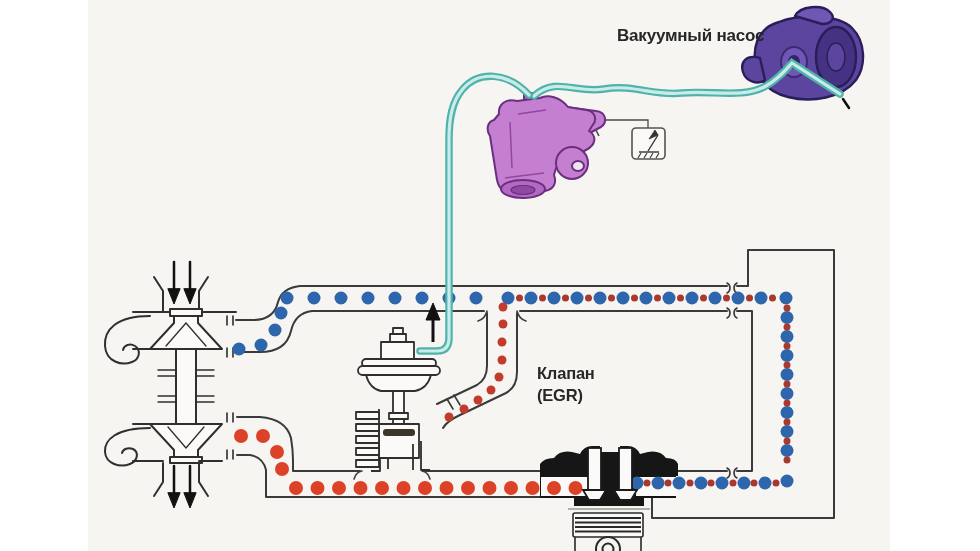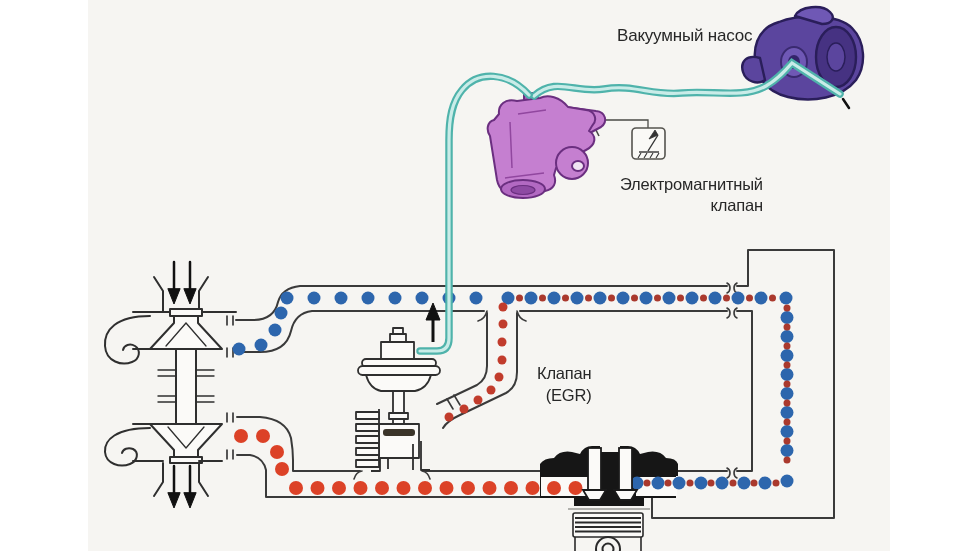--- a/index.html
+++ b/index.html
@@ -1,19 +1,19 @@
 <!DOCTYPE html>
 <html><head>
 <meta charset="utf-8">
 <style>
   html,body{margin:0;padding:0;background:#ffffff;}
   #stage{position:relative;width:980px;height:551px;background:#ffffff;overflow:hidden;
          font-family:"Liberation Sans",sans-serif;}
   #diagram-svg{position:absolute;left:0;top:0;}
-  .label{position:absolute;font-weight:400;color:#272727;letter-spacing:-0.2px;white-space:nowrap;text-align:right;}
+  .label{position:absolute;font-weight:700;color:#272727;letter-spacing:-0.2px;white-space:nowrap;}
   .label-lg{font-size:17px;}
   .label-md{font-size:16.5px;line-height:21px;}
   .label-egr{font-size:16.5px;line-height:22px;}
 </style>
 </head>
 <body>
 
 <div id="stage">
 <svg id="diagram-svg" width="980" height="551" viewBox="0 0 980 551">
 
@@ -267,22 +267,18 @@
     <path id="hoseA" stroke-width="7.5" d="M534,96 C556,76 576,94 604,89 C634,84 652,96 682,93 C712,90 742,99 766,86 C778,79 785,71 792,63 L840,94" stroke="#4fb3ab"></path>
     <path stroke-width="3.2" d="M534,96 C556,76 576,94 604,89 C634,84 652,96 682,93 C712,90 742,99 766,86 C778,79 785,71 792,63 L840,94" stroke="#c9ece8"></path>
     <path id="hoseB" stroke-width="7.5" d="M529,95 C508,72 478,70 462,90 C452,102 449,118 449,140 L449,338 Q449,351 437,351 L420,351" stroke="#4fb3ab"></path>
     <path stroke-width="3.2" d="M529,95 C508,72 478,70 462,90 C452,102 449,118 449,140 L449,338 Q449,351 437,351 L420,351" stroke="#c9ece8"></path>
     <path d="M843,99 L849,108" stroke="#111" stroke-width="2.5"></path>
   </g>
 </svg>
 
 <div class="label label-lg" style="left:617px;top:26px;">Вакуумный насос</div>
 
-<div class="label label-md" style="left:620px;top:174px;">
-  <div>Электромагнитный</div>
-  <div>клапан</div>
-</div>
 
 <div class="label label-egr" style="left:537px;top:362px;">
   <div>Клапан</div>
   <div>(EGR)</div>
 </div>
 </div>
 
 </body></html>

